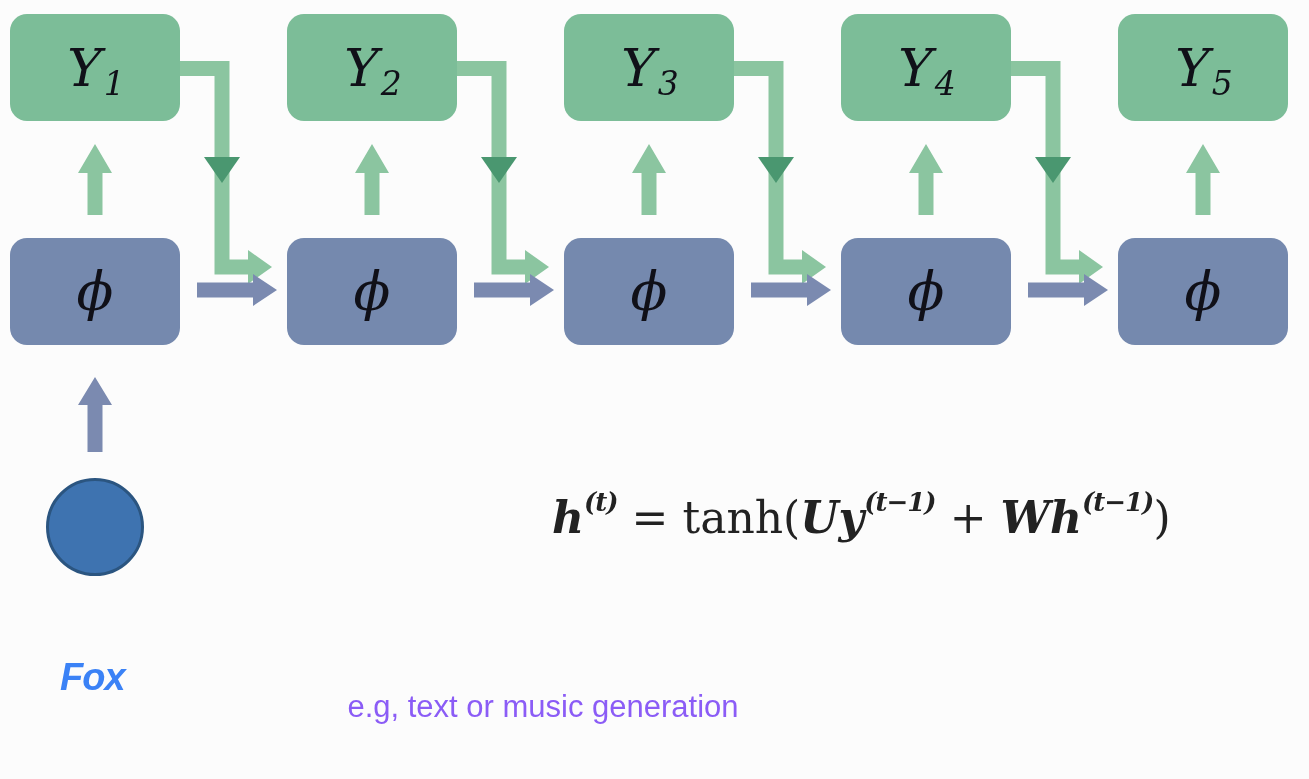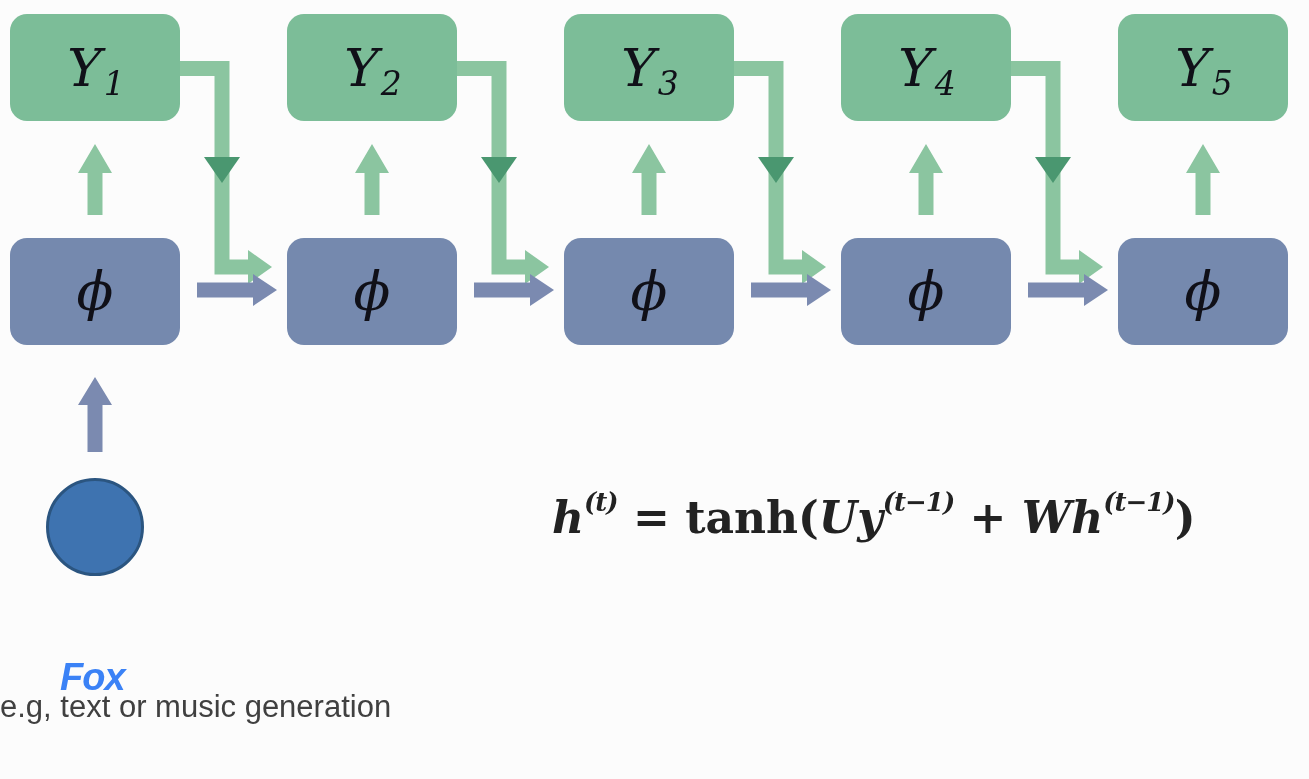--- a/index.html
+++ b/index.html
@@ -38,28 +38,28 @@
     font-family:"Liberation Sans",sans-serif;
     letter-spacing:-1px;
     margin-top:20px;
   }
   .formula{
     position:absolute;left:552px;top:492px;
     font-family:"DejaVu Serif","Liberation Serif",serif;
     font-size:44px;color:#222;white-space:nowrap;
   }
   .formula .fb{font-weight:bold;font-style:italic;}
-  .formula .fr{font-weight:bold;font-style:normal;}
+  .formula .fr{font-weight:normal;font-style:normal;}
   .formula sup{
     font-size:26px;font-weight:bold;font-style:italic;
     vertical-align:22px;line-height:0;letter-spacing:-1px;
   }
   .captions{
     position:absolute;left:0;top:682px;width:1086px;
-    text-align:left;color:#404040;
+    text-align:center;color:#8b5cf6;
     font-size:31px;line-height:49px;
     font-family:"Liberation Sans",sans-serif;
   }
 </style>
 </head>
 <body>
 
 <div class="stage">
 
   <svg class="arrows" viewBox="0 0 1309 779" xmlns="http://www.w3.org/2000/svg">

